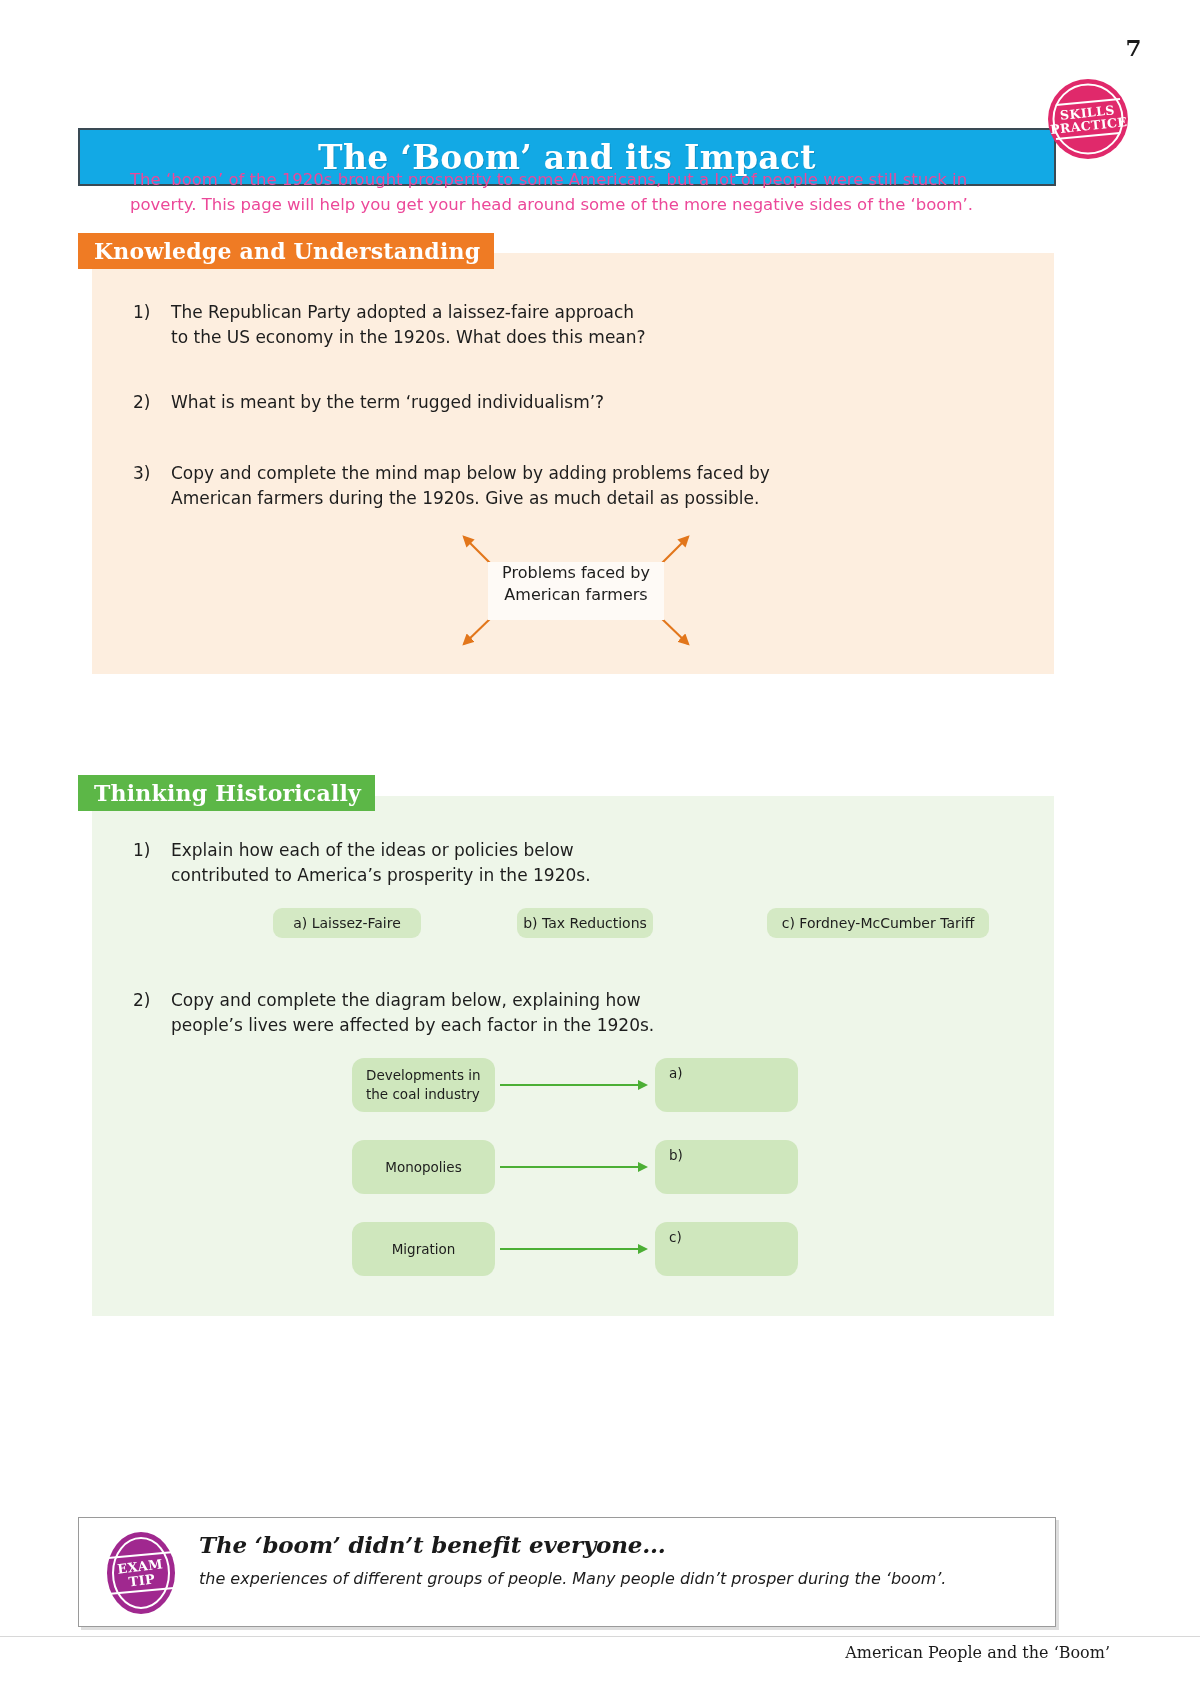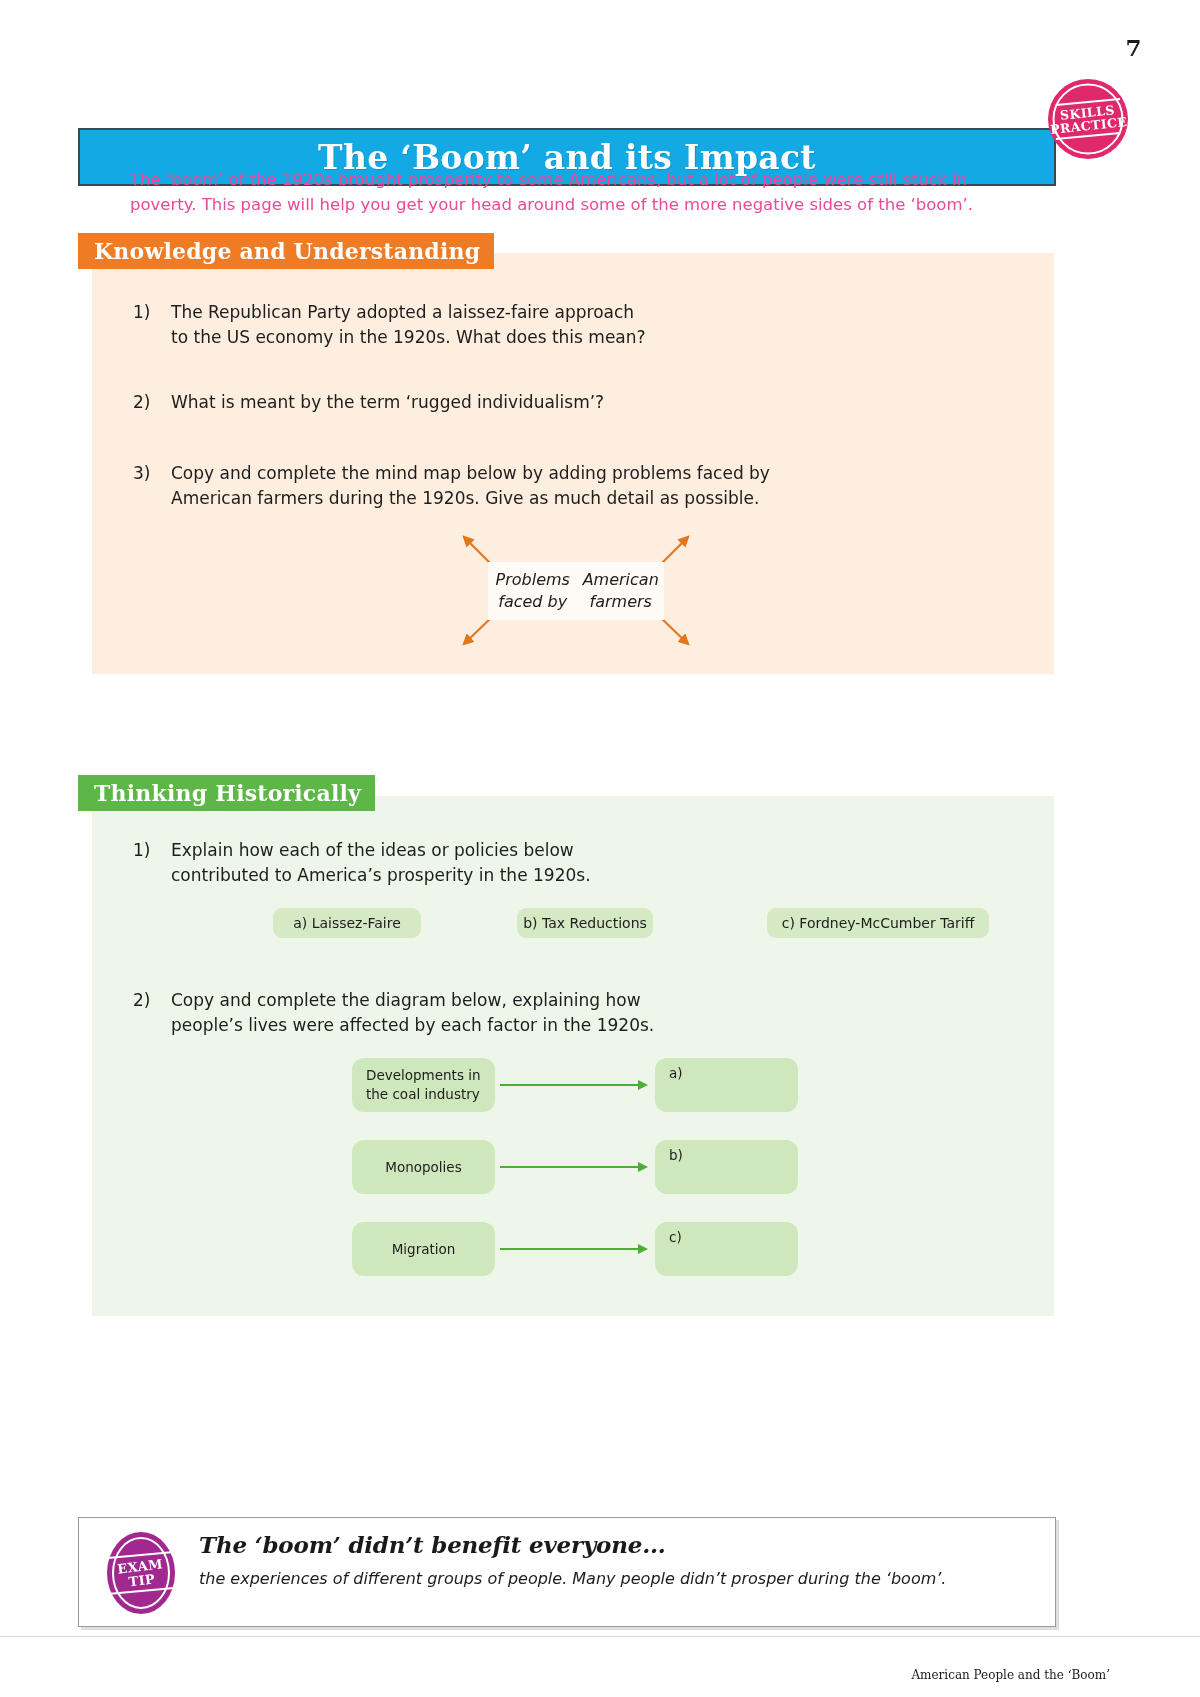--- a/index.html
+++ b/index.html
@@ -125,29 +125,28 @@
     height: 140px;
   }
   .mindmap-center {
     position: absolute;
     left: 48px;
     top: 42px;
     width: 176px;
     height: 58px;
     background: #fefaf6;
     display: flex;
-    flex-direction: row;
+    flex-direction: column;
     align-items: center;
     justify-content: flex-start;
     font-family: "DejaVu Sans", sans-serif;
     font-size: 16px;
     line-height: 22px;
     color: #1d1d1d;
     text-align: center;
-    font-style: italic;
   }
 
   
   .th-panel {
     position: absolute;
     left: 92px;
     top: 796px;
     width: 962px;
     height: 520px;
     background: #eef6e9;
@@ -295,23 +294,22 @@
     top: 1636px;
     width: 1200px;
     height: 1px;
     background: #d8d8d8;
   }
   .footer-text {
     position: absolute;
     right: 90px;
     top: 1643px;
     font-family: "DejaVu Serif", serif;
-    font-size: 12px;
+    font-size: 16px;
     color: #1a1a1a;
-    margin-top: 25px;
   }
 </style>
 </head>
 <body>
 
 <div class="page-number">7</div>
 
 <div class="title-bar">
   <div class="title-text">The ‘Boom’ and its Impact</div>
 </div>

